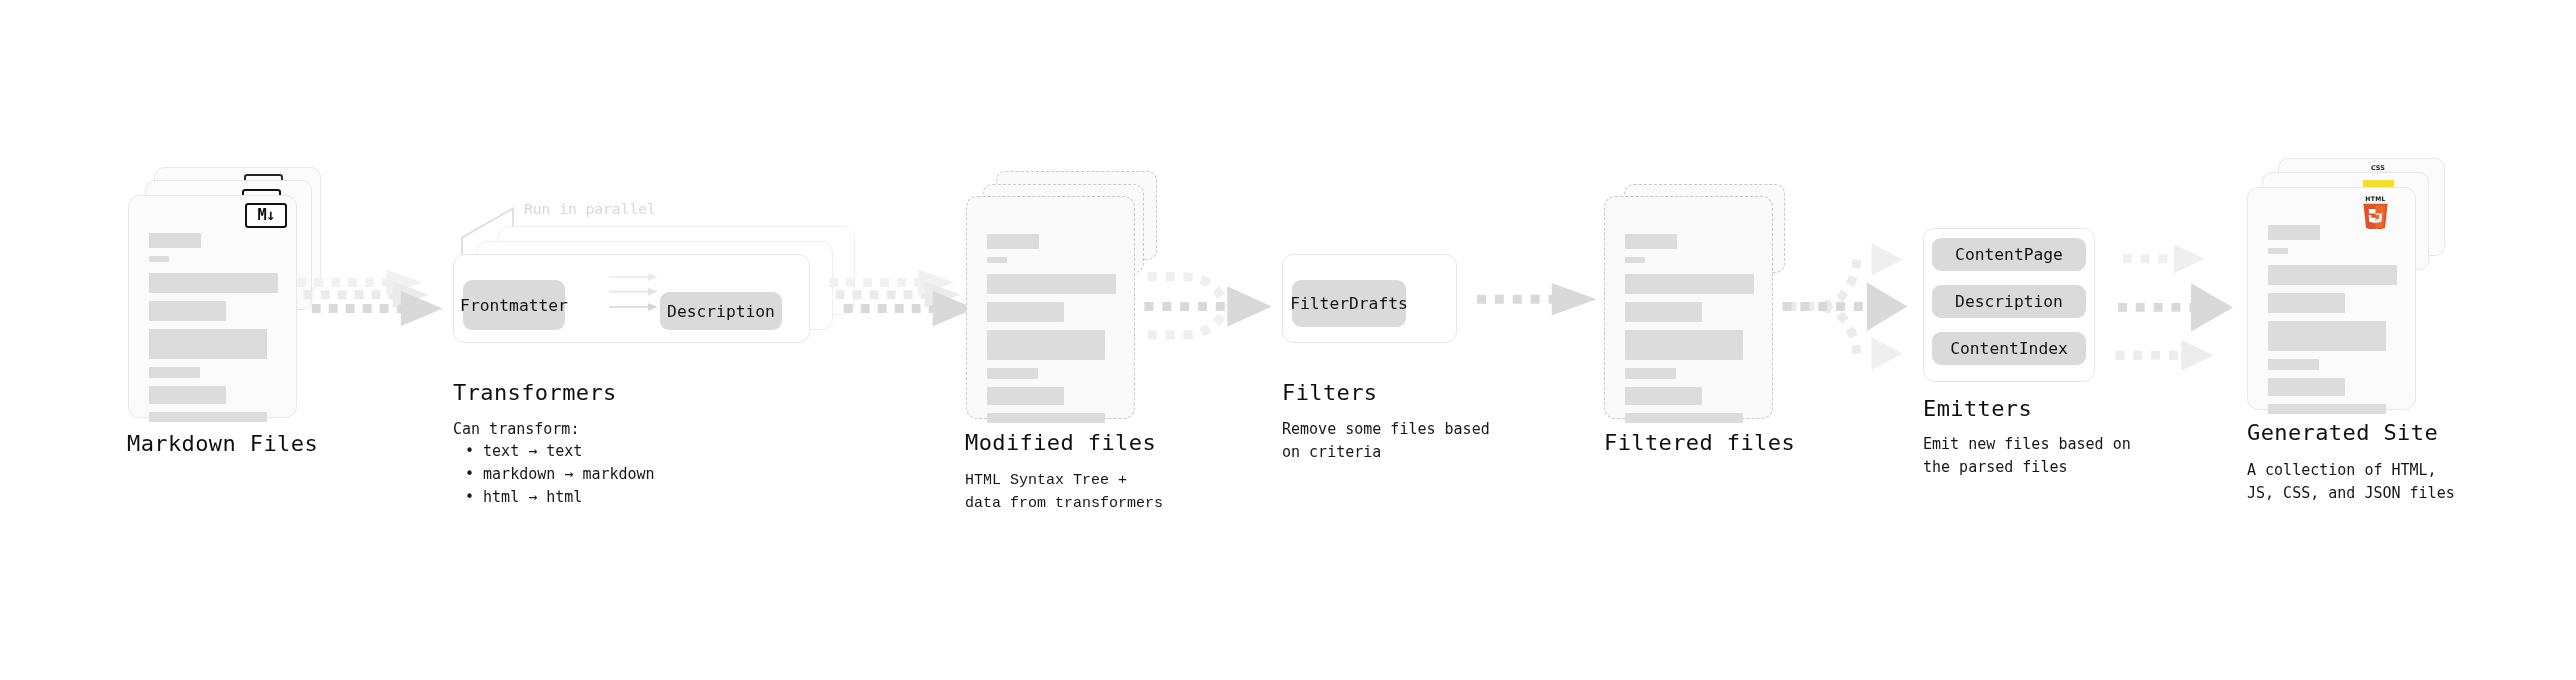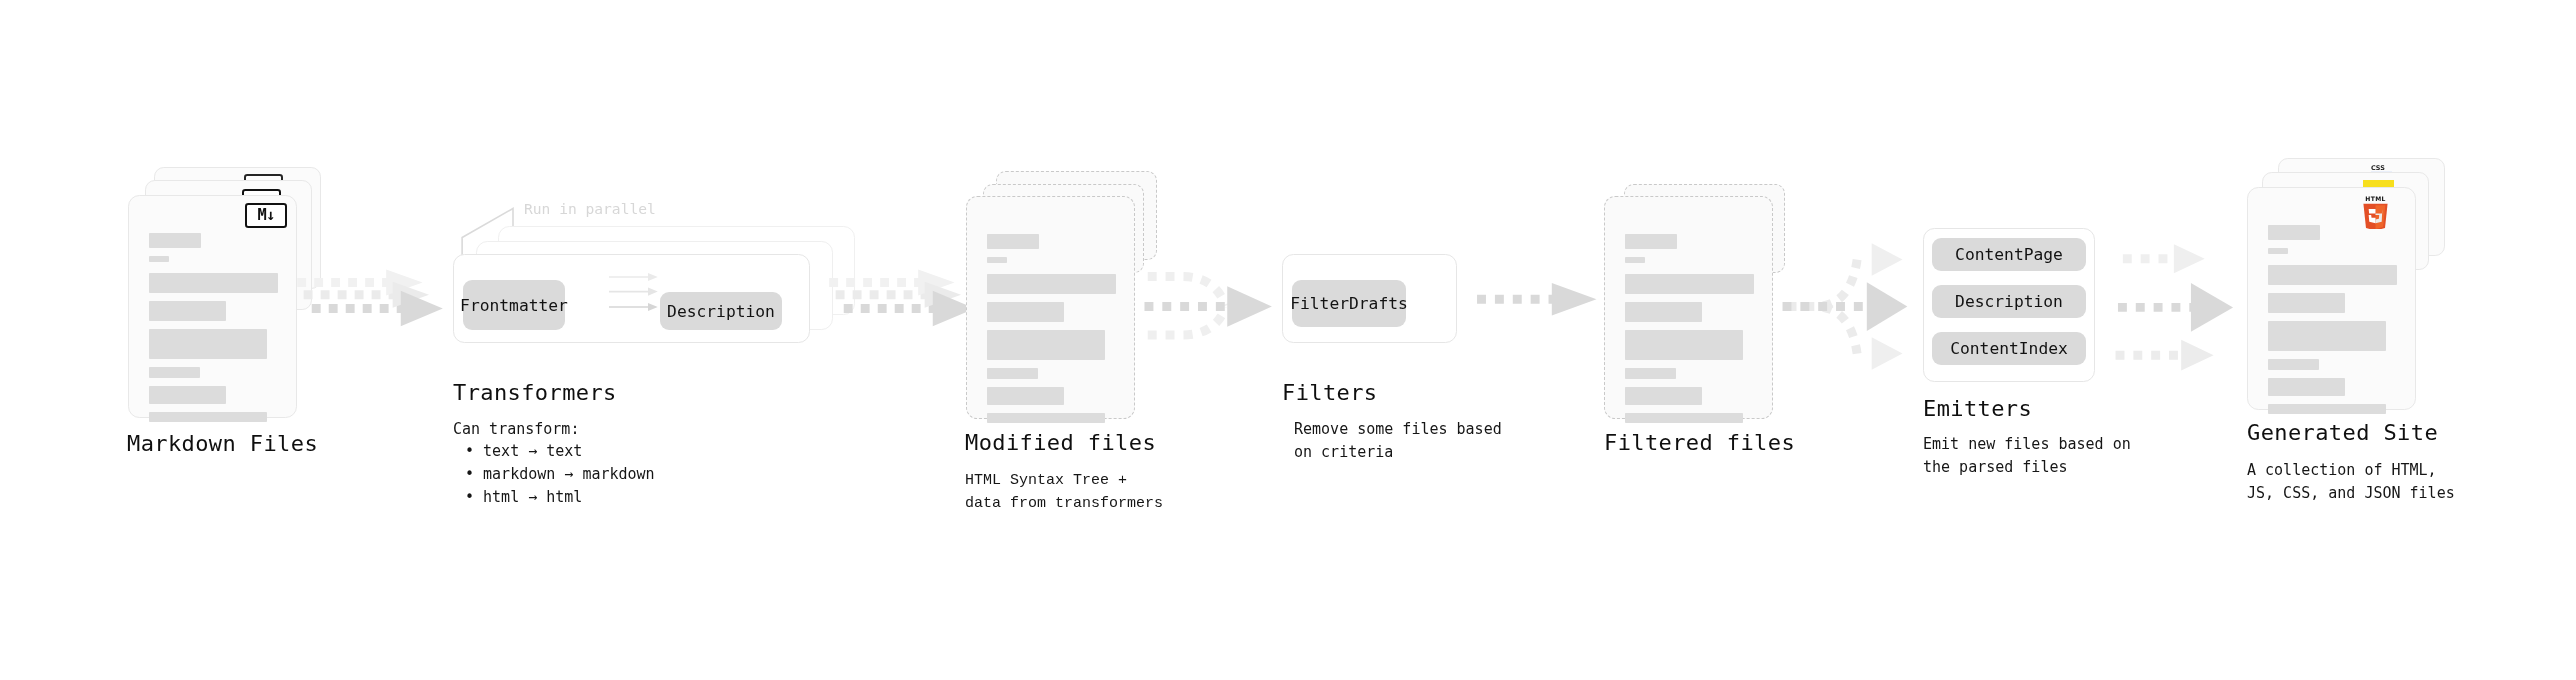--- a/index.html
+++ b/index.html
@@ -202,21 +202,21 @@
       <path d="M12,40 L55,40 Q95,40 108,76" stroke="#efefef"></path>
       <path d="M12,112 L55,112 Q95,112 108,78" stroke="#efefef"></path>
       <line x1="8" y1="77" x2="122" y2="77" stroke="#d9d9d9"></line>
     </g>
     <polygon points="110,52 165,77 110,102" fill="#d9d9d9"></polygon>
   </svg>
 
   <div class="group-box" style="left:1282px; top:254px; width:175px; height:89px;"></div>
   <div class="chip" style="left:1292px; top:280px; width:114px; height:47px;">FilterDrafts</div>
   <div class="title" style="left:1282px; top:380px;">Filters</div>
-  <div class="subtitle" style="left:1282px; top:418px;margin-left:12px;">Remove some files based
+  <div class="subtitle" style="left:1282px; top:418px;">Remove some files based
 on criteria</div>
 
   <svg style="position:absolute; left:1477px; top:283px;" width="126" height="32.5" viewBox="0 0 155 40">
     <line x1="0" y1="20" x2="100" y2="20" stroke="#d9d9d9" stroke-width="11" stroke-dasharray="11 11"></line>
     <polygon points="92,0 147,20 92,40" fill="#d9d9d9"></polygon>
   </svg>
 
   <div class="doc-stack">
     <div class="doc dashed" style="left:1624px; top:184px; width:161px; height:89px; border-radius:9.8px;"></div>
     <div class="doc dashed" style="left:1604px; top:196px; width:169px; height:223px;">

